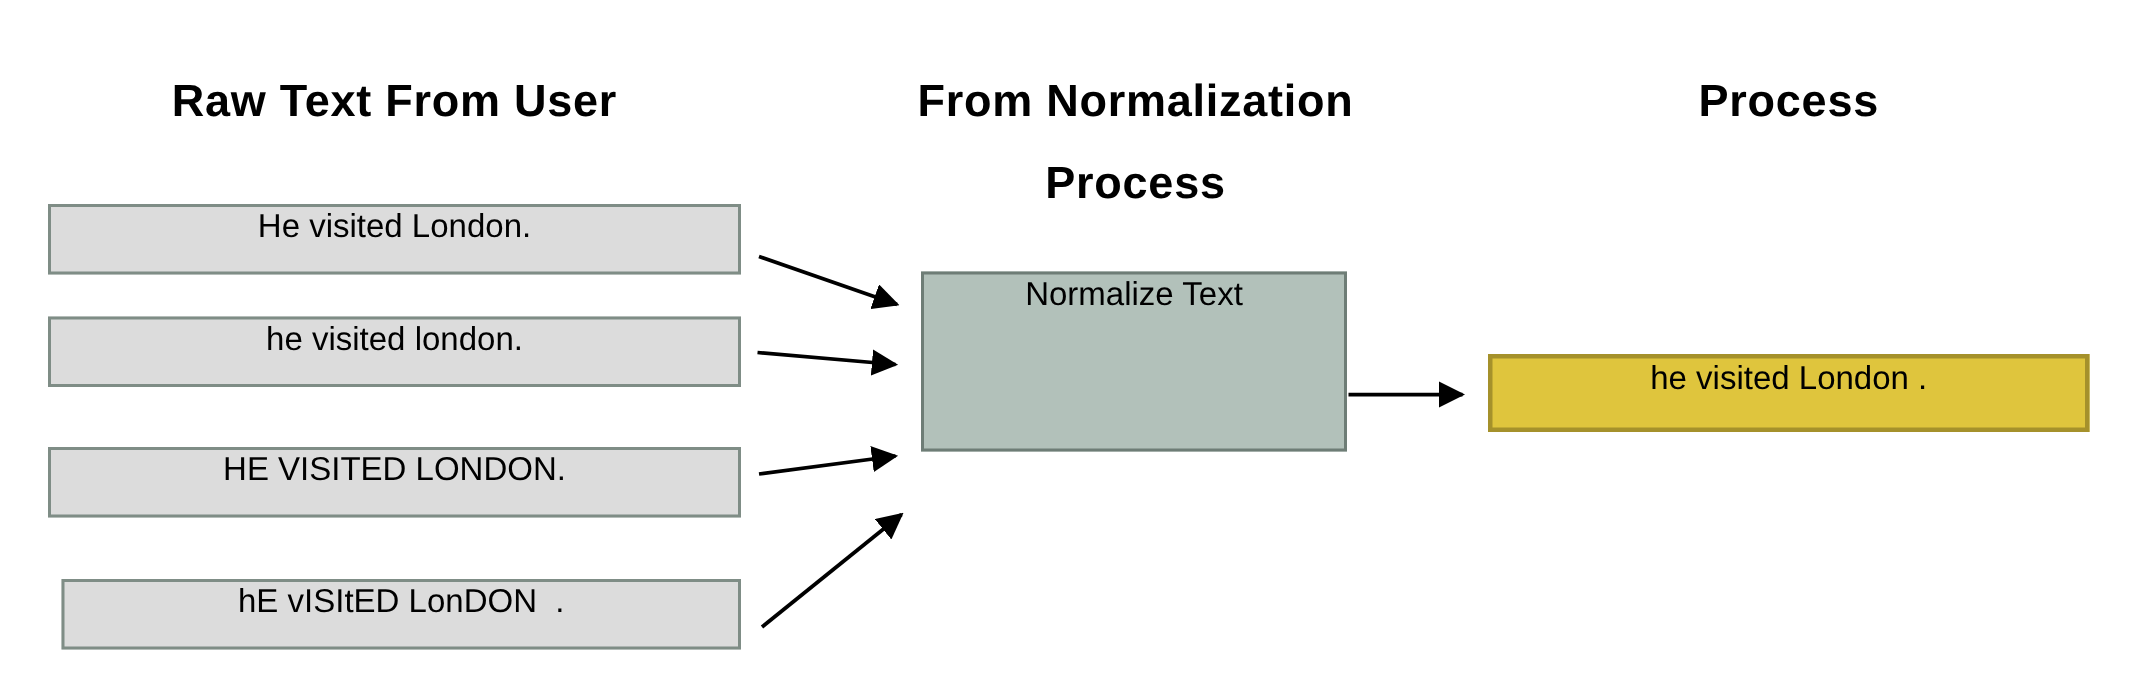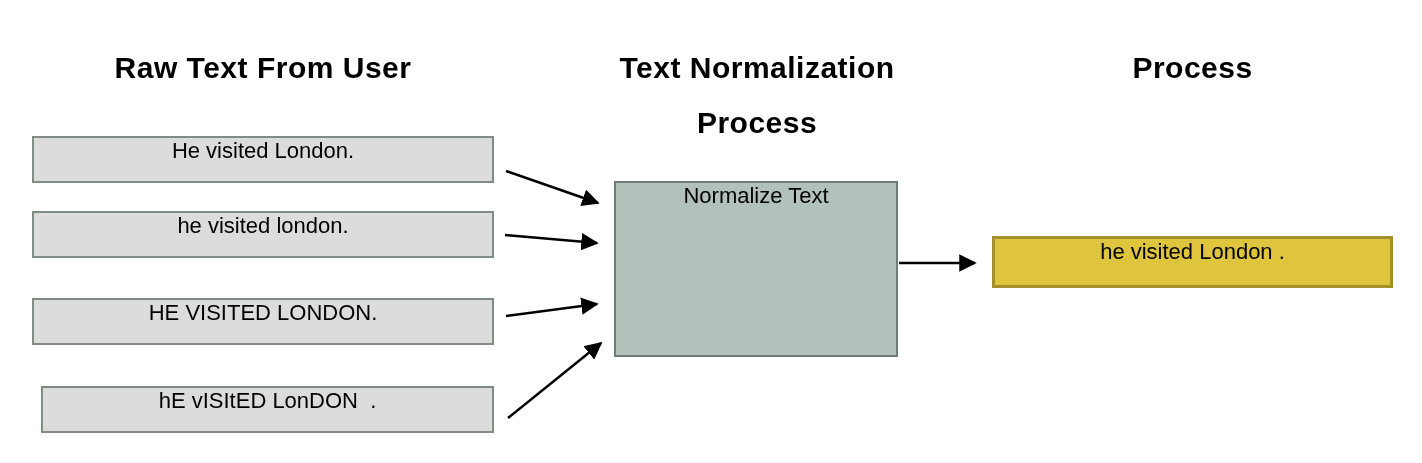--- a/index.html
+++ b/index.html
@@ -53,21 +53,21 @@
     border: 2px solid var(--input-box-border);
   }
   .input-box-1 { top: 136px; }
   .input-box-2 { top: 211px; }
   .input-box-3 { top: 298px; }
   .input-box-4 { top: 386px; left: 41px; width: 453px; }
   .process-box {
     left: 614px;
     top: 181px;
     width: 284px;
-    height: 176px;
+    height: 120px;
     background: var(--process-box-fill);
     border: 2.5px solid var(--process-box-border);
   }
   .output-box {
     left: 992px;
     top: 236px;
     width: 401px;
     height: 52px;
     background: var(--output-box-fill);
     border: 3px solid var(--output-box-border);
@@ -84,21 +84,21 @@
     stroke-width: 2.5;
   }
 </style>
 </head>
 <body>
 
 <div class="canvas">
 
   <div class="heading heading-left">Raw Text From User</div>
 
-  <div class="heading heading-middle">Text Normalization Process</div>
+  <div class="heading heading-middle">From Normalization Process</div>
 
   <div class="heading heading-right">Process</div>
 
   <div class="box input-box input-box-1">
     <span>He visited London.</span>
   </div>
 
   <div class="box input-box input-box-2">
     <span>he visited london.</span>
   </div>

